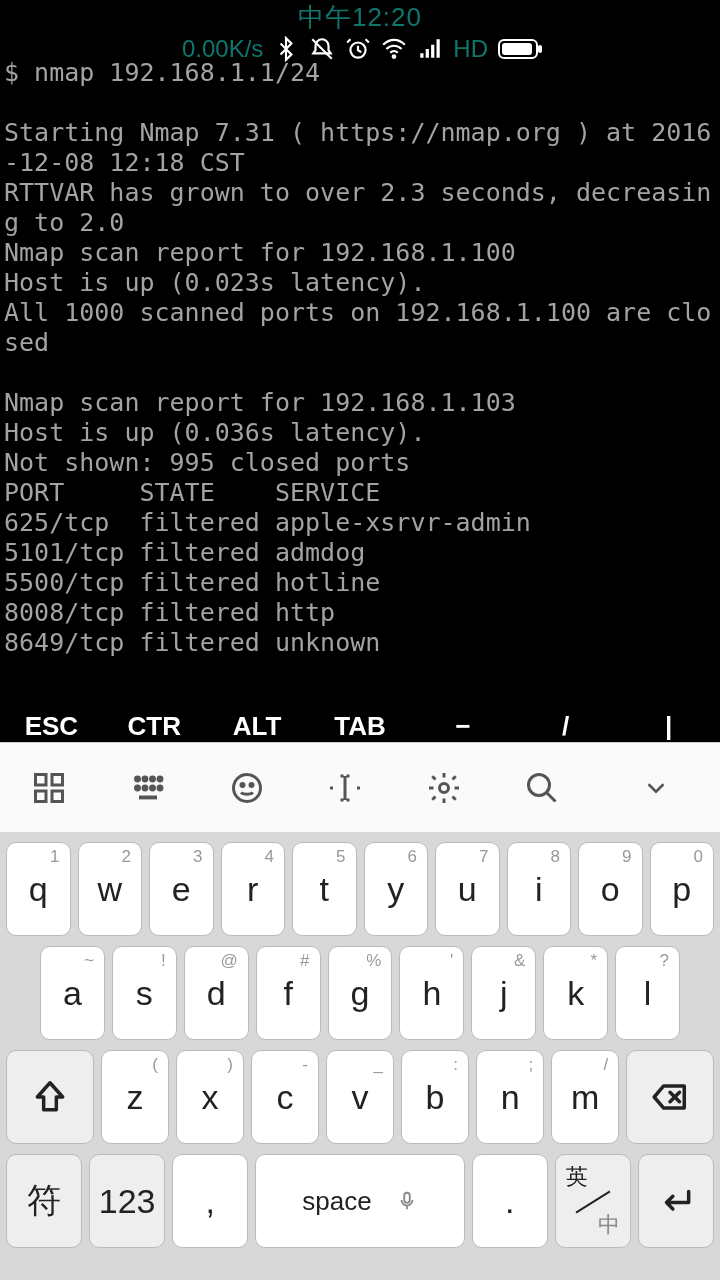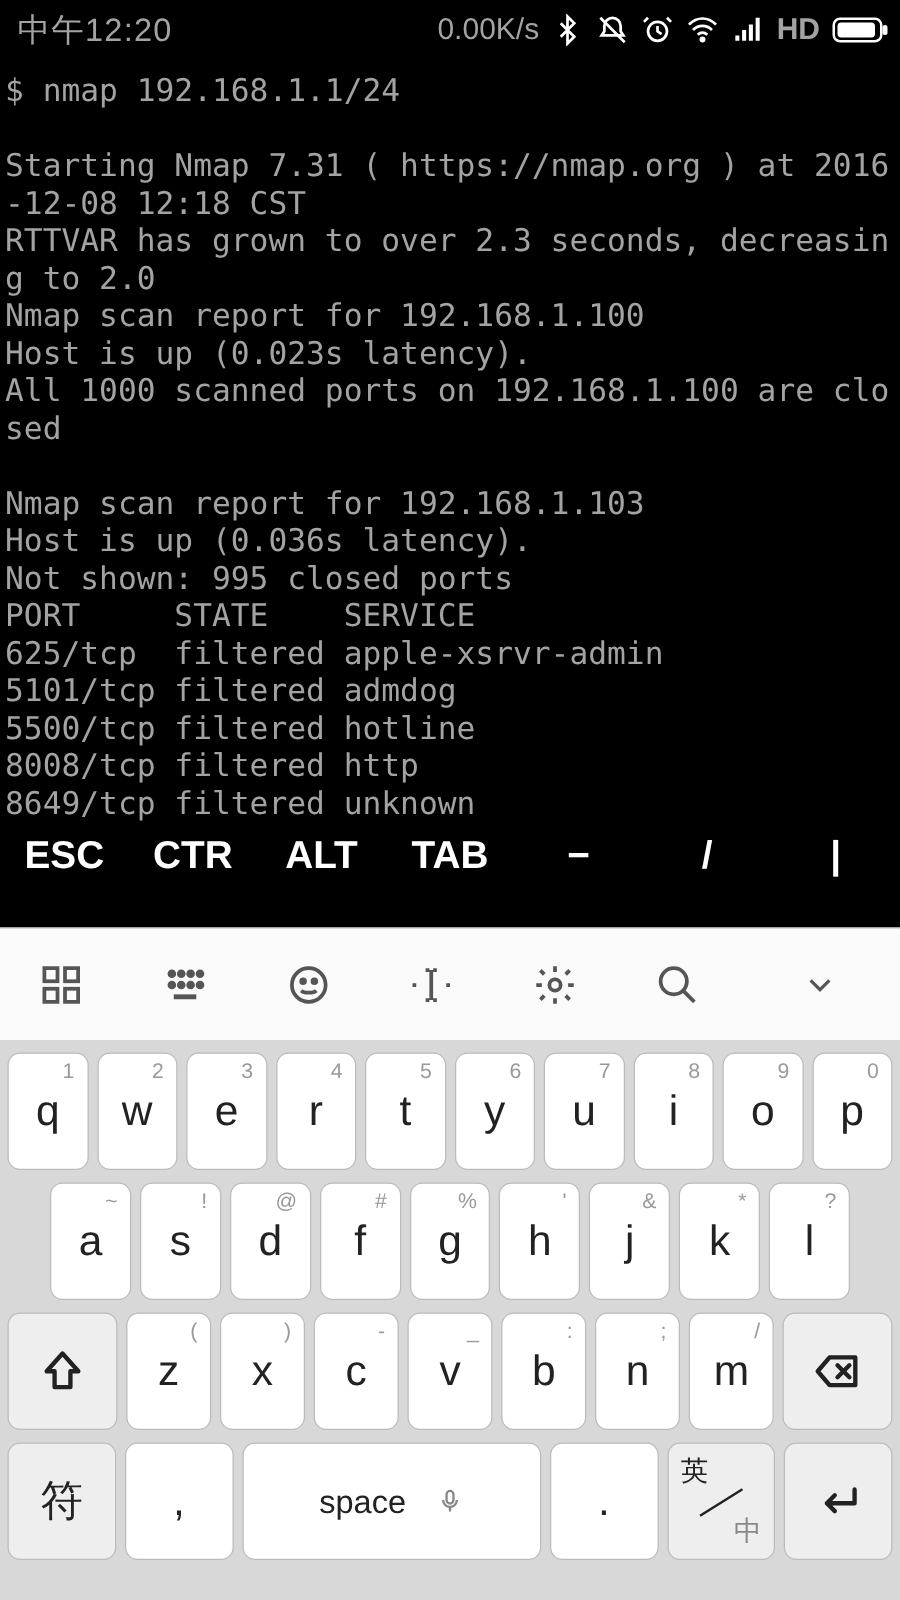--- a/index.html
+++ b/index.html
@@ -1,32 +1,32 @@
 <!DOCTYPE html>
 <html><head>
 <meta charset="utf-8">
 <style>
 * { margin:0; padding:0; box-sizing:border-box; font-family:sans-serif; }
 html,body { width:720px; height:1280px; overflow:hidden; background:#000; }
 
 
-.statusbar { height:48px; display:flex; align-items:center; justify-content:space-between; padding:0 14px; color:#a3a3a3; font-size:26px; }
+.statusbar { height:48px; display:flex; align-items:center; justify-content:space-between; padding:0 14px; color:#0f766e; font-size:26px;flex-direction:column; }
 .statusbar .left { letter-spacing:1px; }
 .statusbar .right { display:flex; align-items:center; gap:10px; font-size:24px; }
 .statusbar .right svg { width:26px; height:26px; fill:none; stroke:#fff; stroke-width:2; }
-.statusbar .hd { font-weight:700; }
+.statusbar .hd { font-weight:400; }
 .statusbar .battery { width:40px; height:20px; border:2px solid #fff; border-radius:6px; position:relative; }
 .statusbar .battery:after { content:""; position:absolute; right:-6px; top:4px; width:4px; height:8px; background:#fff; border-radius:2px; }
 .statusbar .battery-fill { position:absolute; left:2px; top:2px; bottom:2px; width:30px; background:#fff; border-radius:3px; }
 
 
 .terminal { font-family:monospace; color:#a3a3a3; font-size:25px; line-height:30px; padding:10px 4px 2px 4px; white-space:pre-wrap; word-break:break-all; height:618px; overflow:hidden; }
 
 
-.extrakeys { height:76px; display:flex; align-items:flex-start; justify-content:space-around; color:#fff; font-size:31px; font-weight:700; }
+.extrakeys { height:76px; display:flex; align-items:flex-end; justify-content:space-around; color:#fff; font-size:26px; font-weight:700; }
 .extrakeys .ek { flex:1; text-align:center; }
 
 
 .ime-toolbar { height:90px; background:#fafafa; display:flex; align-items:center; border-top:1px solid #ccc; }
 .ime-toolbar .tb { flex:1; display:flex; align-items:center; justify-content:center; }
 .ime-toolbar .tb svg { width:36px; height:36px; stroke:#555; fill:none; stroke-width:2; }
 .ime-toolbar .tb.collapse { flex:1.3; }
 .ime-toolbar .tb.collapse svg { width:30px; height:30px; }
 
 
@@ -272,20 +272,21 @@
     <div class="key fn backspace">
         <svg viewBox="0 0 24 24">
           <path d="M8 5 2 12l6 7h13V5z"></path>
           <line x1="12" y1="9" x2="18" y2="15"></line>
           <line x1="18" y1="9" x2="12" y2="15"></line>
         </svg>
       </div>
   </div>
   <div class="krow r4">
     <div class="key fn">符</div>
+    <div class="key fn">123</div>
     <div class="key">,</div>
     <div class="key space">
         <span>space</span>
         <svg viewBox="0 0 24 24">
           <rect x="9" y="3" width="6" height="11" rx="3"></rect>
           <path d="M6 11a6 6 0 0 0 12 0M12 17v4"></path>
         </svg>
       </div>
     <div class="key">.</div>
     <div class="key fn lang">

